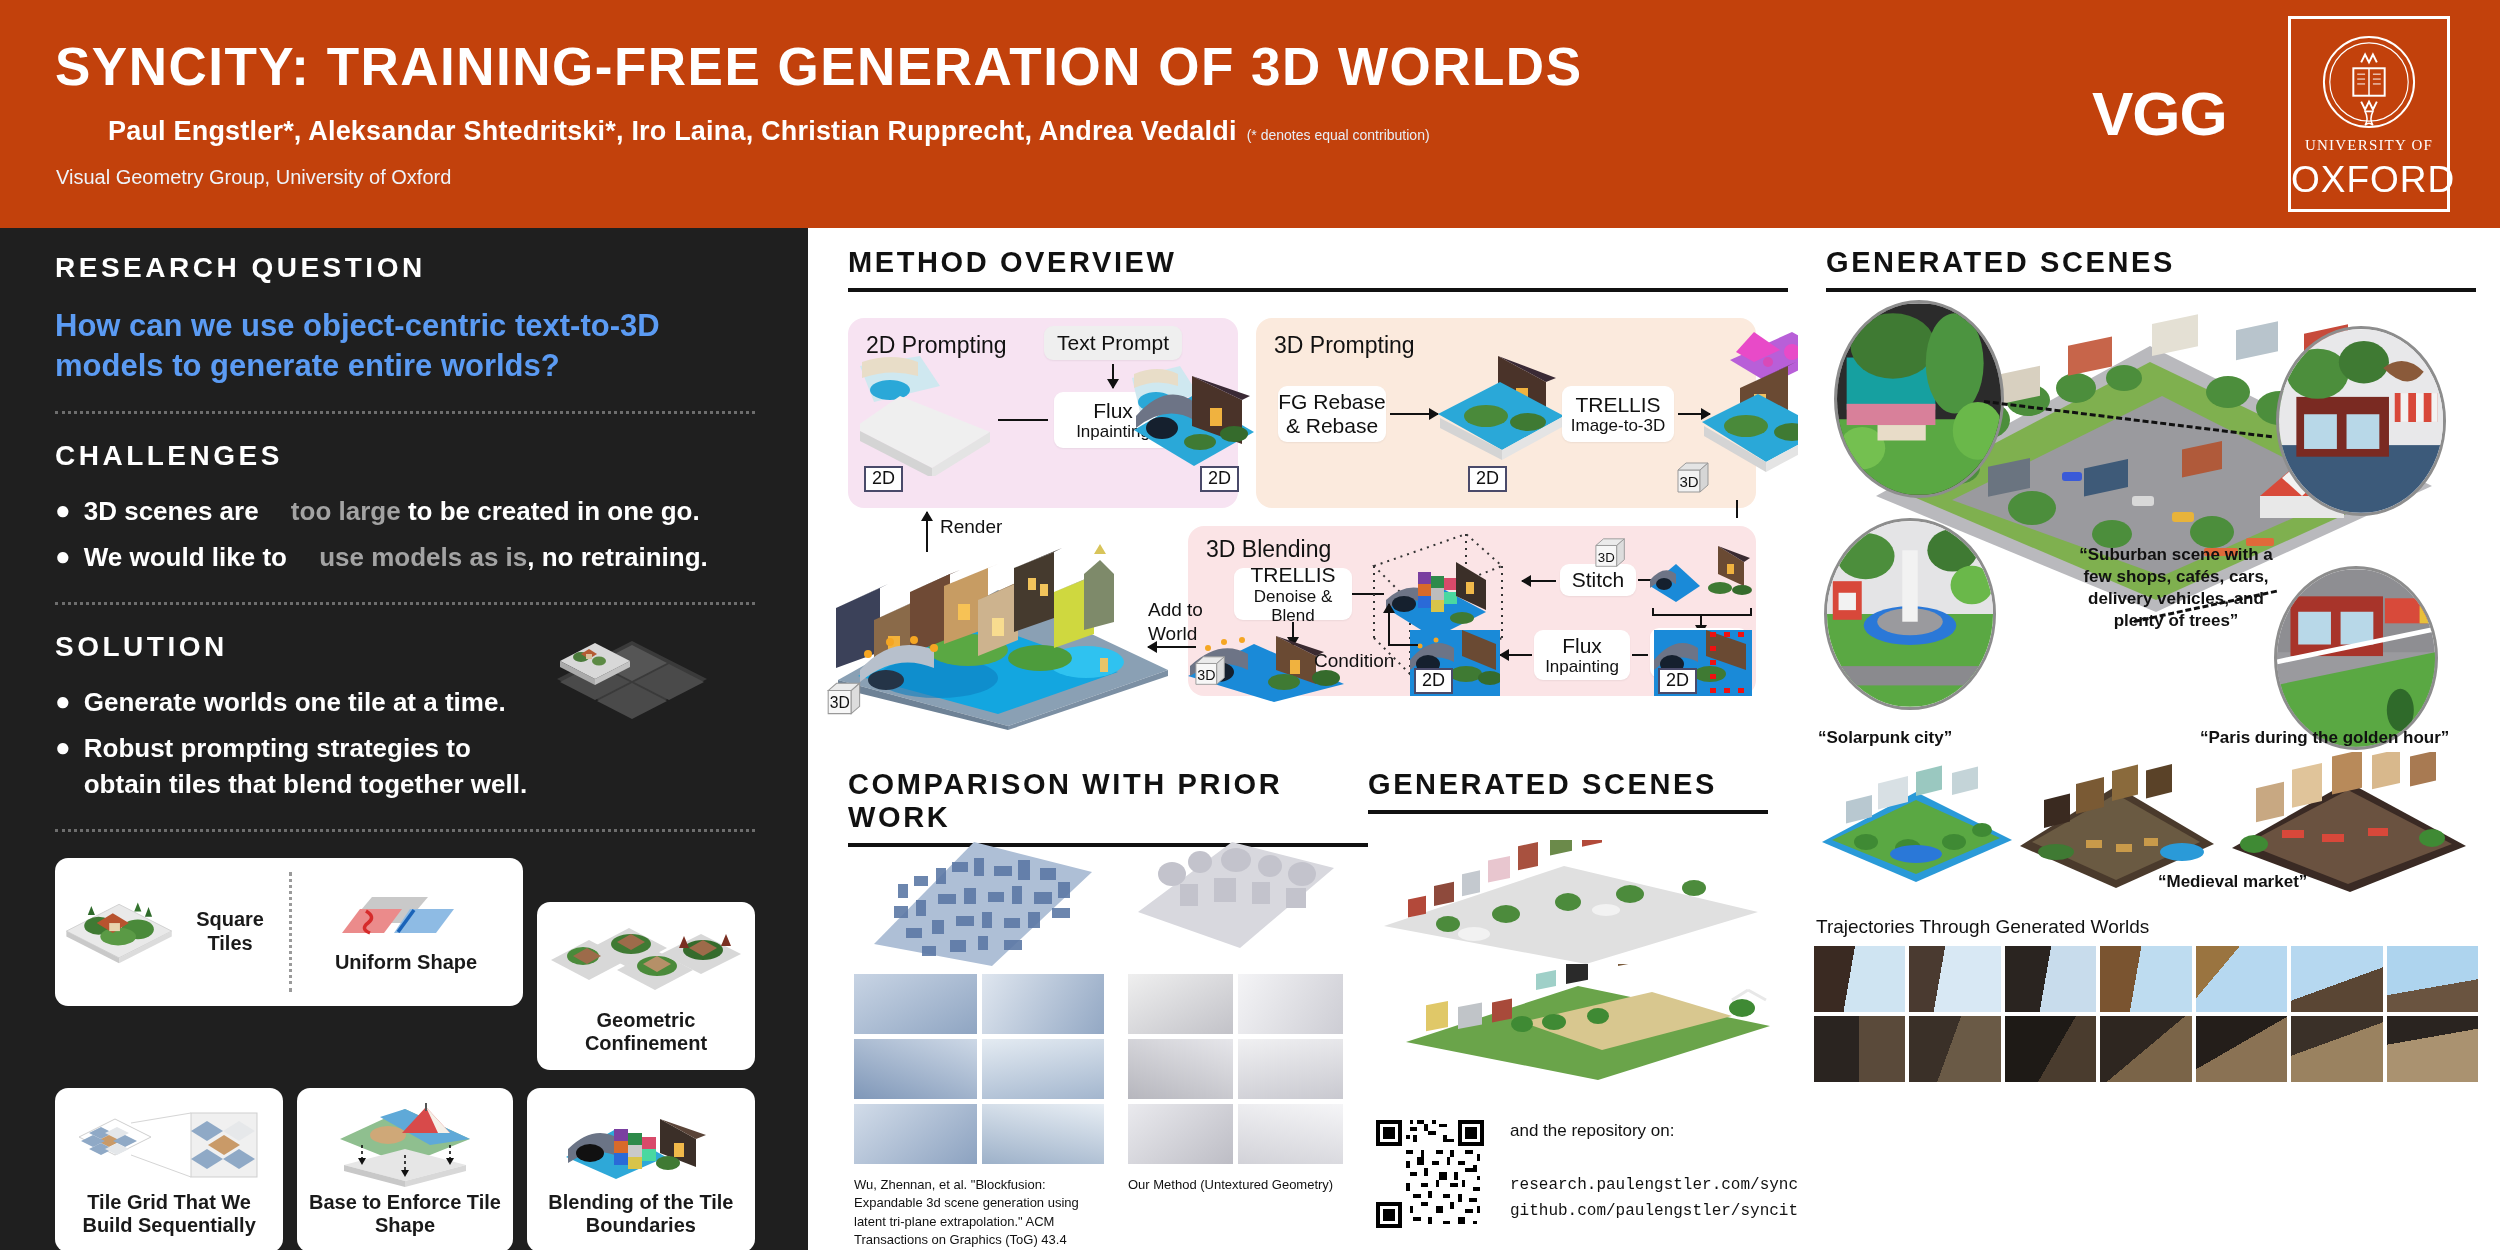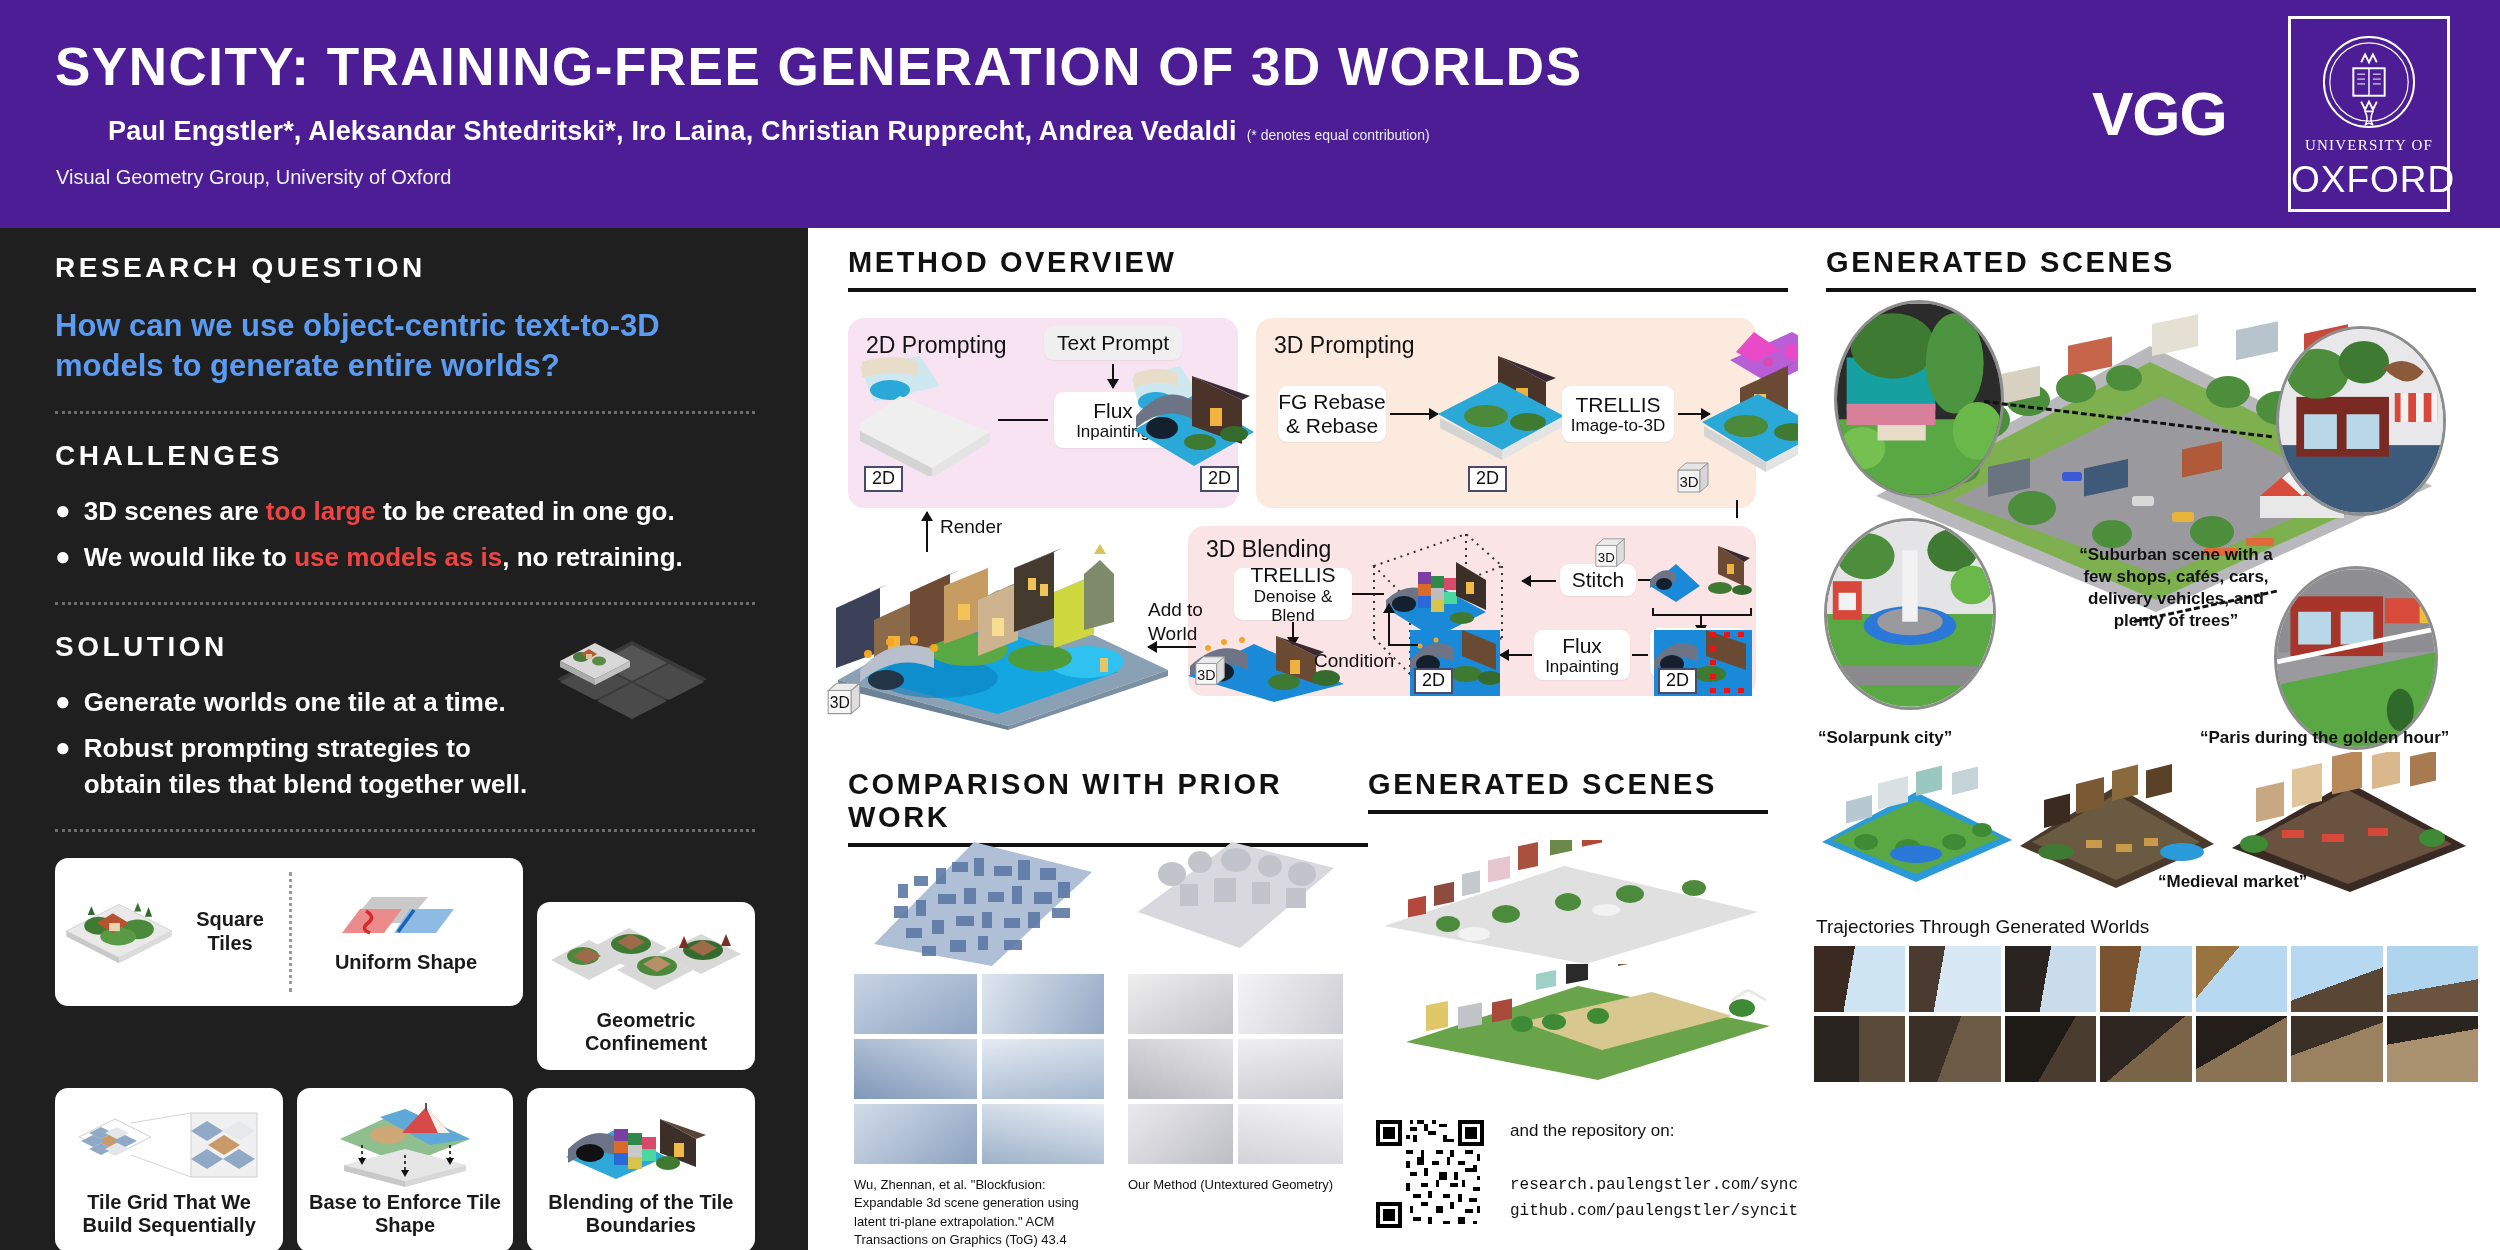--- a/index.html
+++ b/index.html
@@ -8,21 +8,21 @@
     font-family: "Liberation Sans", sans-serif;
     background: #ffffff;
     overflow: hidden;
     position: relative;
   }
   .poster { position: relative; width: 2500px; height: 1250px; background:#fff; }
 
   
   .header {
     position: absolute; left:0; top:0; width:2500px; height:228px;
-    background:#4c1d95;
+    background:#c2410c;
   }
   .hdr-title {
     position:absolute; left:55px; top:40px;
     font-size:53px; font-weight:bold; color:#fff;
     letter-spacing:1.5px; line-height:1;
     font-family:"Liberation Sans", sans-serif;
   }
   .hdr-authors {
     position:absolute; left:72px; top:116px;
     font-size:27px; font-weight:bold; color:#fff; letter-spacing:.2px;margin-left:36px;
@@ -74,21 +74,21 @@
     margin-top:22px;
   }
   .dotted-rule {
     border-top:3px dotted #6d6d6d; height:0; margin:26px 0 26px 0;
   }
   .lc-bullet {
     color:#ffffff; font-size:26px; line-height:1.38; font-weight:bold;
     display:flex; margin-bottom:10px;
   }
   .lc-bullet .dot { margin-right:13px; line-height:1.25; }
-  .hl { color:#ef4444; }
+  .hl { color:#a3a3a3;margin-left:25px; }
 
   
   .sol-thumb {
     position:absolute; right:28px; top:0; width:190px; height:105px;
   }
 
   
   .ing-row { display:flex; gap:14px; margin-top:18px; }
   .card {
     background:#ffffff; border-radius:13px; position:relative;

